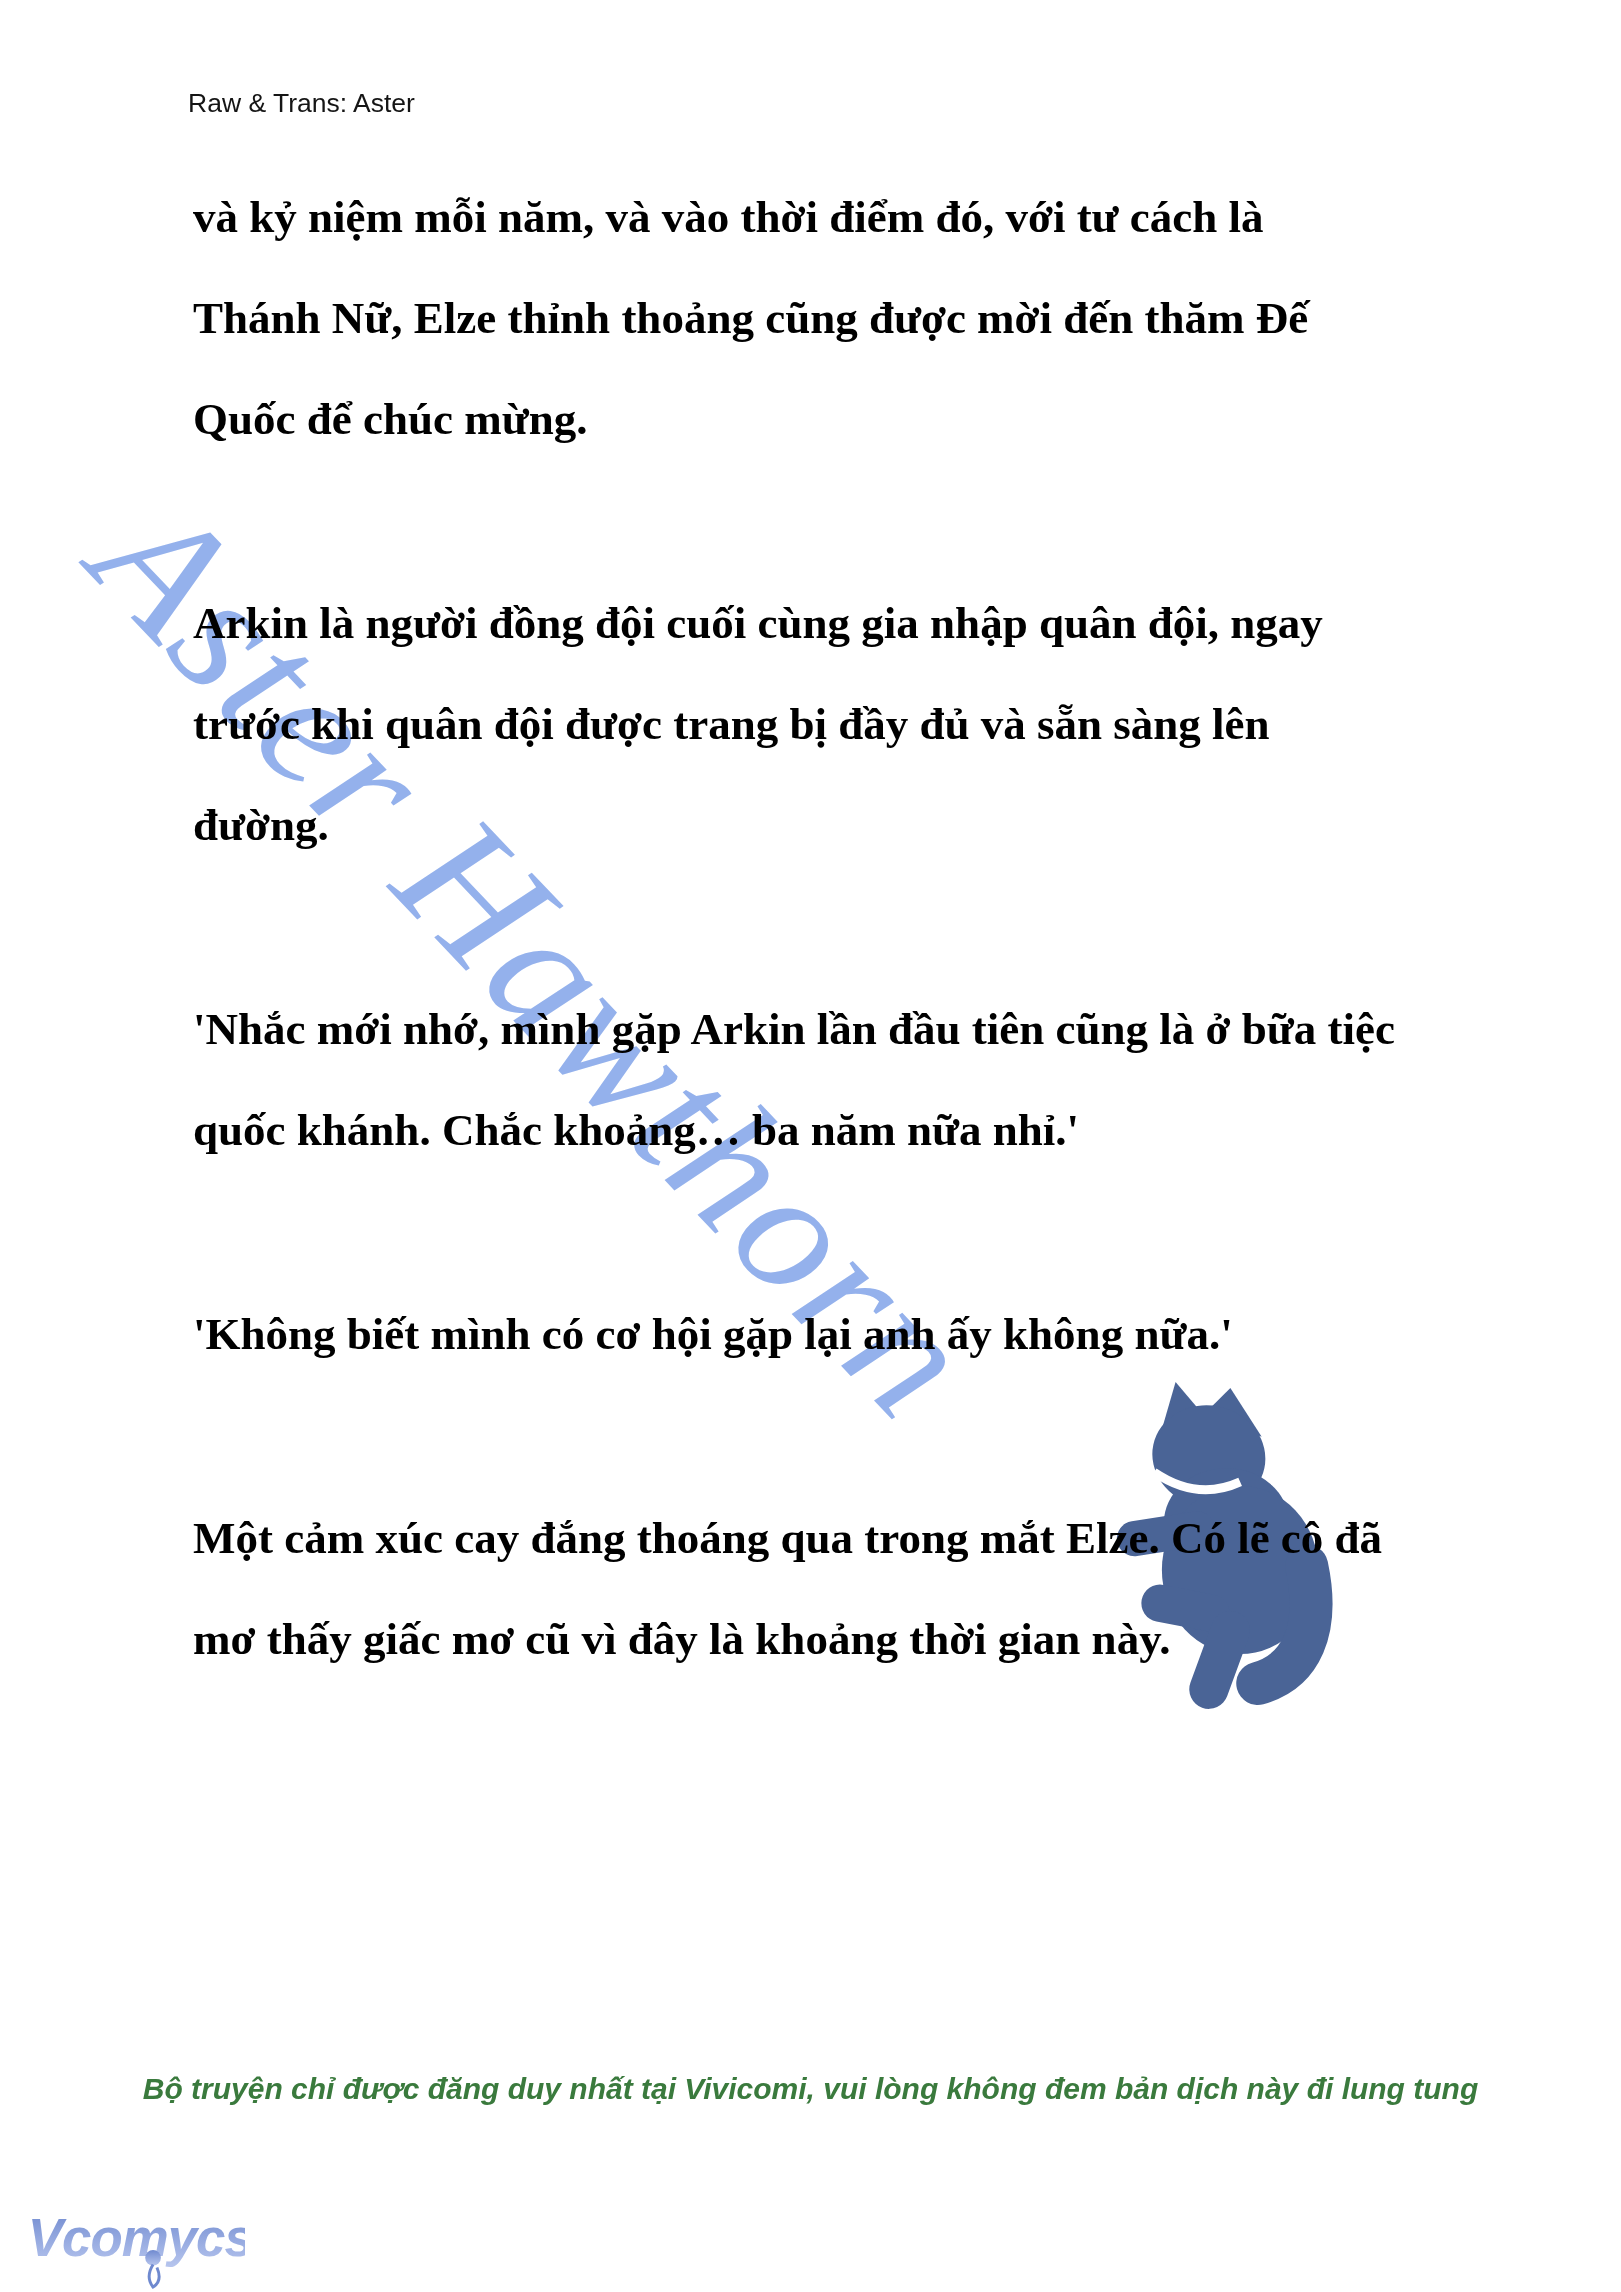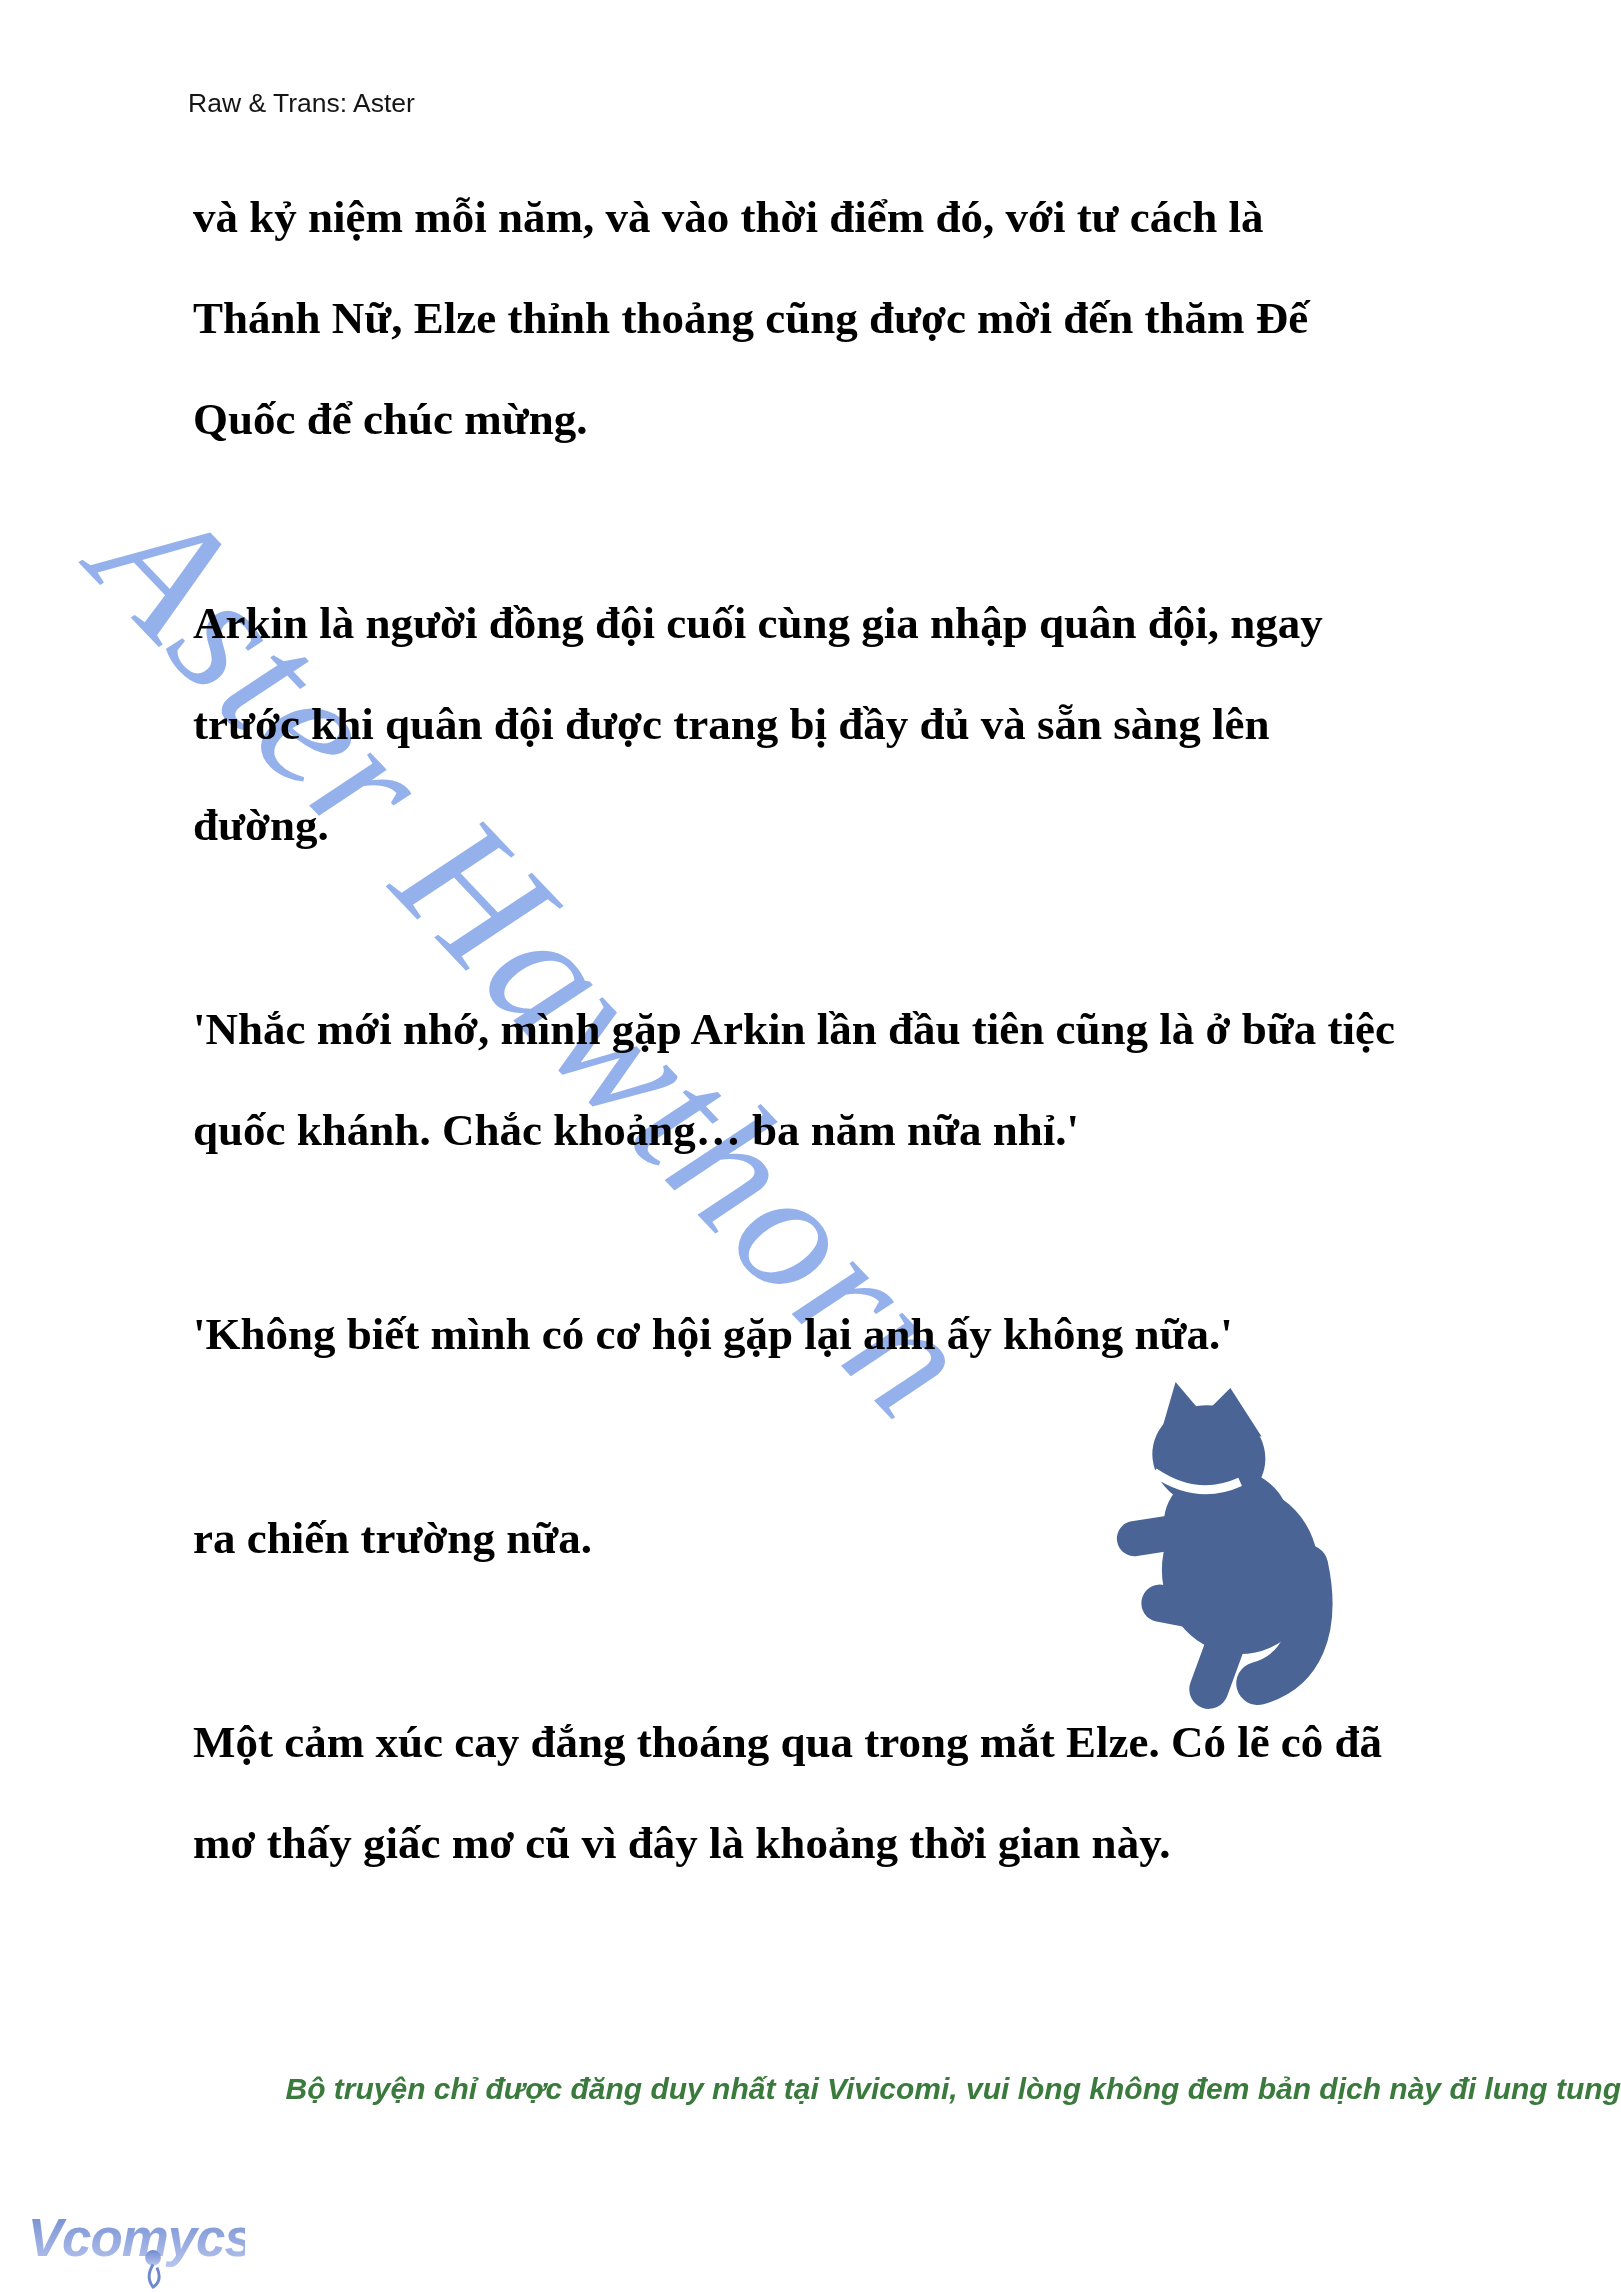--- a/index.html
+++ b/index.html
@@ -21,21 +21,21 @@
   .body-text { position:absolute; left:193px; top:167px; width:1264px; z-index:2;
                font-size:45px; color:#000; }
   .para { margin:0; }
   .para + .para { margin-top:103px; }
   .line { line-height:101px; white-space:nowrap; }
 
   
   .cat { position:absolute; left:1111px; top:1378px; width:227px; height:333px; z-index:1; }
 
   
-  .footer { position:absolute; left:0; top:2056px; width:1621px; text-align:right; z-index:3;
+  .footer { position:absolute; left:0; top:2056px; width:1621px; text-align:center; z-index:3;
             font-family:"Liberation Sans", sans-serif; font-weight:bold; font-style:italic;
             font-size:30px; }
   .footer-line { line-height:65px; white-space:nowrap; }
 
   
   .logo { position:absolute; left:19.6px; top:2199px; width:225px; height:93px; z-index:3; }
 </style>
 </head>
 <body>
 
@@ -70,21 +70,20 @@
       <div class="line">đường.</div>
     </div>
     <div class="para">
       <div class="line">'Nhắc mới nhớ, mình gặp Arkin lần đầu tiên cũng là ở bữa tiệc</div>
       <div class="line">quốc khánh. Chắc khoảng… ba năm nữa nhỉ.'</div>
     </div>
     <div class="para">
       <div class="line">'Không biết mình có cơ hội gặp lại anh ấy không nữa.'</div>
     </div>
     <div class="para">
-      <div class="line">ra chiến trường nữa.</div>
     </div>
     <div class="para">
       <div class="line">Một cảm xúc cay đắng thoáng qua trong mắt Elze. Có lẽ cô đã</div>
       <div class="line">mơ thấy giấc mơ cũ vì đây là khoảng thời gian này.</div>
     </div>
   </div>
 
   <div class="footer" style="color: rgb(58, 122, 61);">
     <div class="footer-line">Bộ truyện chỉ được đăng duy nhất tại Vivicomi, vui lòng không đem bản dịch này đi lung tung</div>
   </div>

